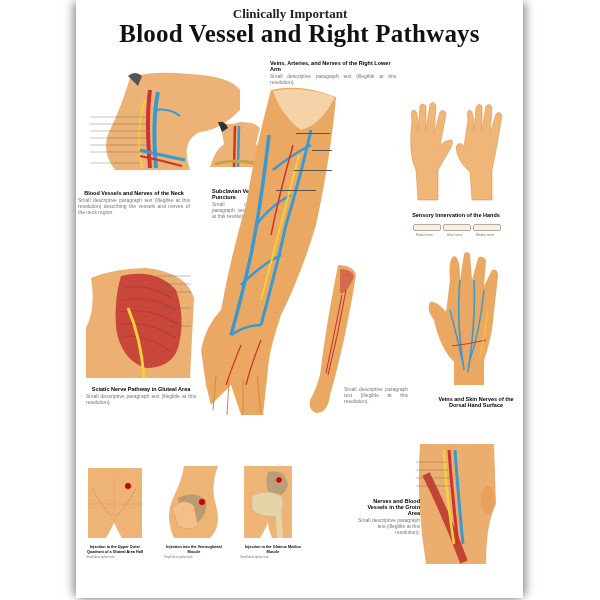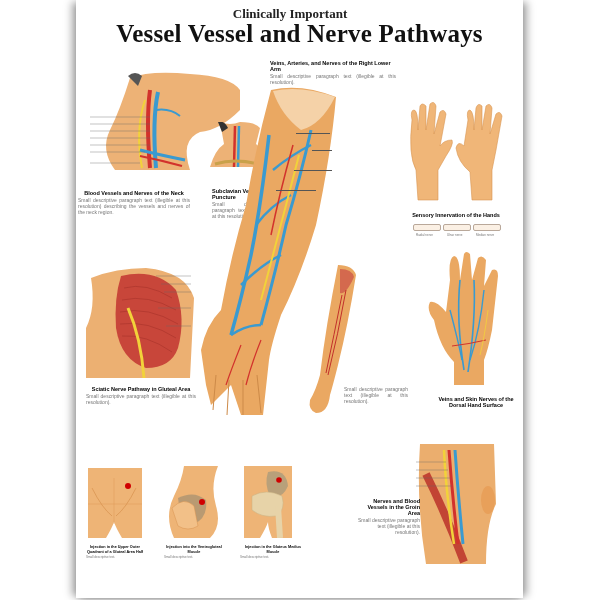--- a/index.html
+++ b/index.html
@@ -15,21 +15,21 @@
   .ill { position:absolute; }
   .lb { position:absolute; height:0; border-top:0.5px solid #555; }
   .box { position:absolute; width:26px; height:5px; border:1px solid #b9a89a; border-radius:2px; background:#fbf0e4; }
 </style>
 </head>
 <body>
 
 <div class="poster">
 
   <div class="title-sub">Clinically Important</div>
-  <div class="title-main">Vessel Vessel and Nerve Pathways</div>
+  <div class="title-main">Blood Vessel and Right Pathways</div>
 
   <svg class="ill" style="left:14px;top:70px" width="150" height="100" viewBox="0 0 150 100">
     <path d="M40,8 Q60,0 100,4 Q140,6 150,20 L150,40 Q130,60 110,62 Q90,70 100,100 L25,100 Q10,80 20,60 Q30,40 40,8 Z" fill="#edb276"></path>
     <path d="M38,6 Q45,0 52,6 L48,16 Z" fill="#555"></path>
     <path d="M60,20 Q56,50 60,98" stroke="#d2322c" stroke-width="4" fill="none"></path>
     <path d="M68,22 Q62,50 66,98" stroke="#3a9ad0" stroke-width="4" fill="none"></path>
     <path d="M66,40 Q80,38 90,46" stroke="#3a9ad0" stroke-width="2" fill="none"></path>
     <path d="M55,30 Q45,60 52,98" stroke="#f2d23a" stroke-width="2" fill="none"></path>
     <path d="M50,80 Q70,85 95,90" stroke="#3a9ad0" stroke-width="3" fill="none"></path>
     <path d="M50,86 Q70,90 92,96" stroke="#d2322c" stroke-width="2" fill="none"></path>

